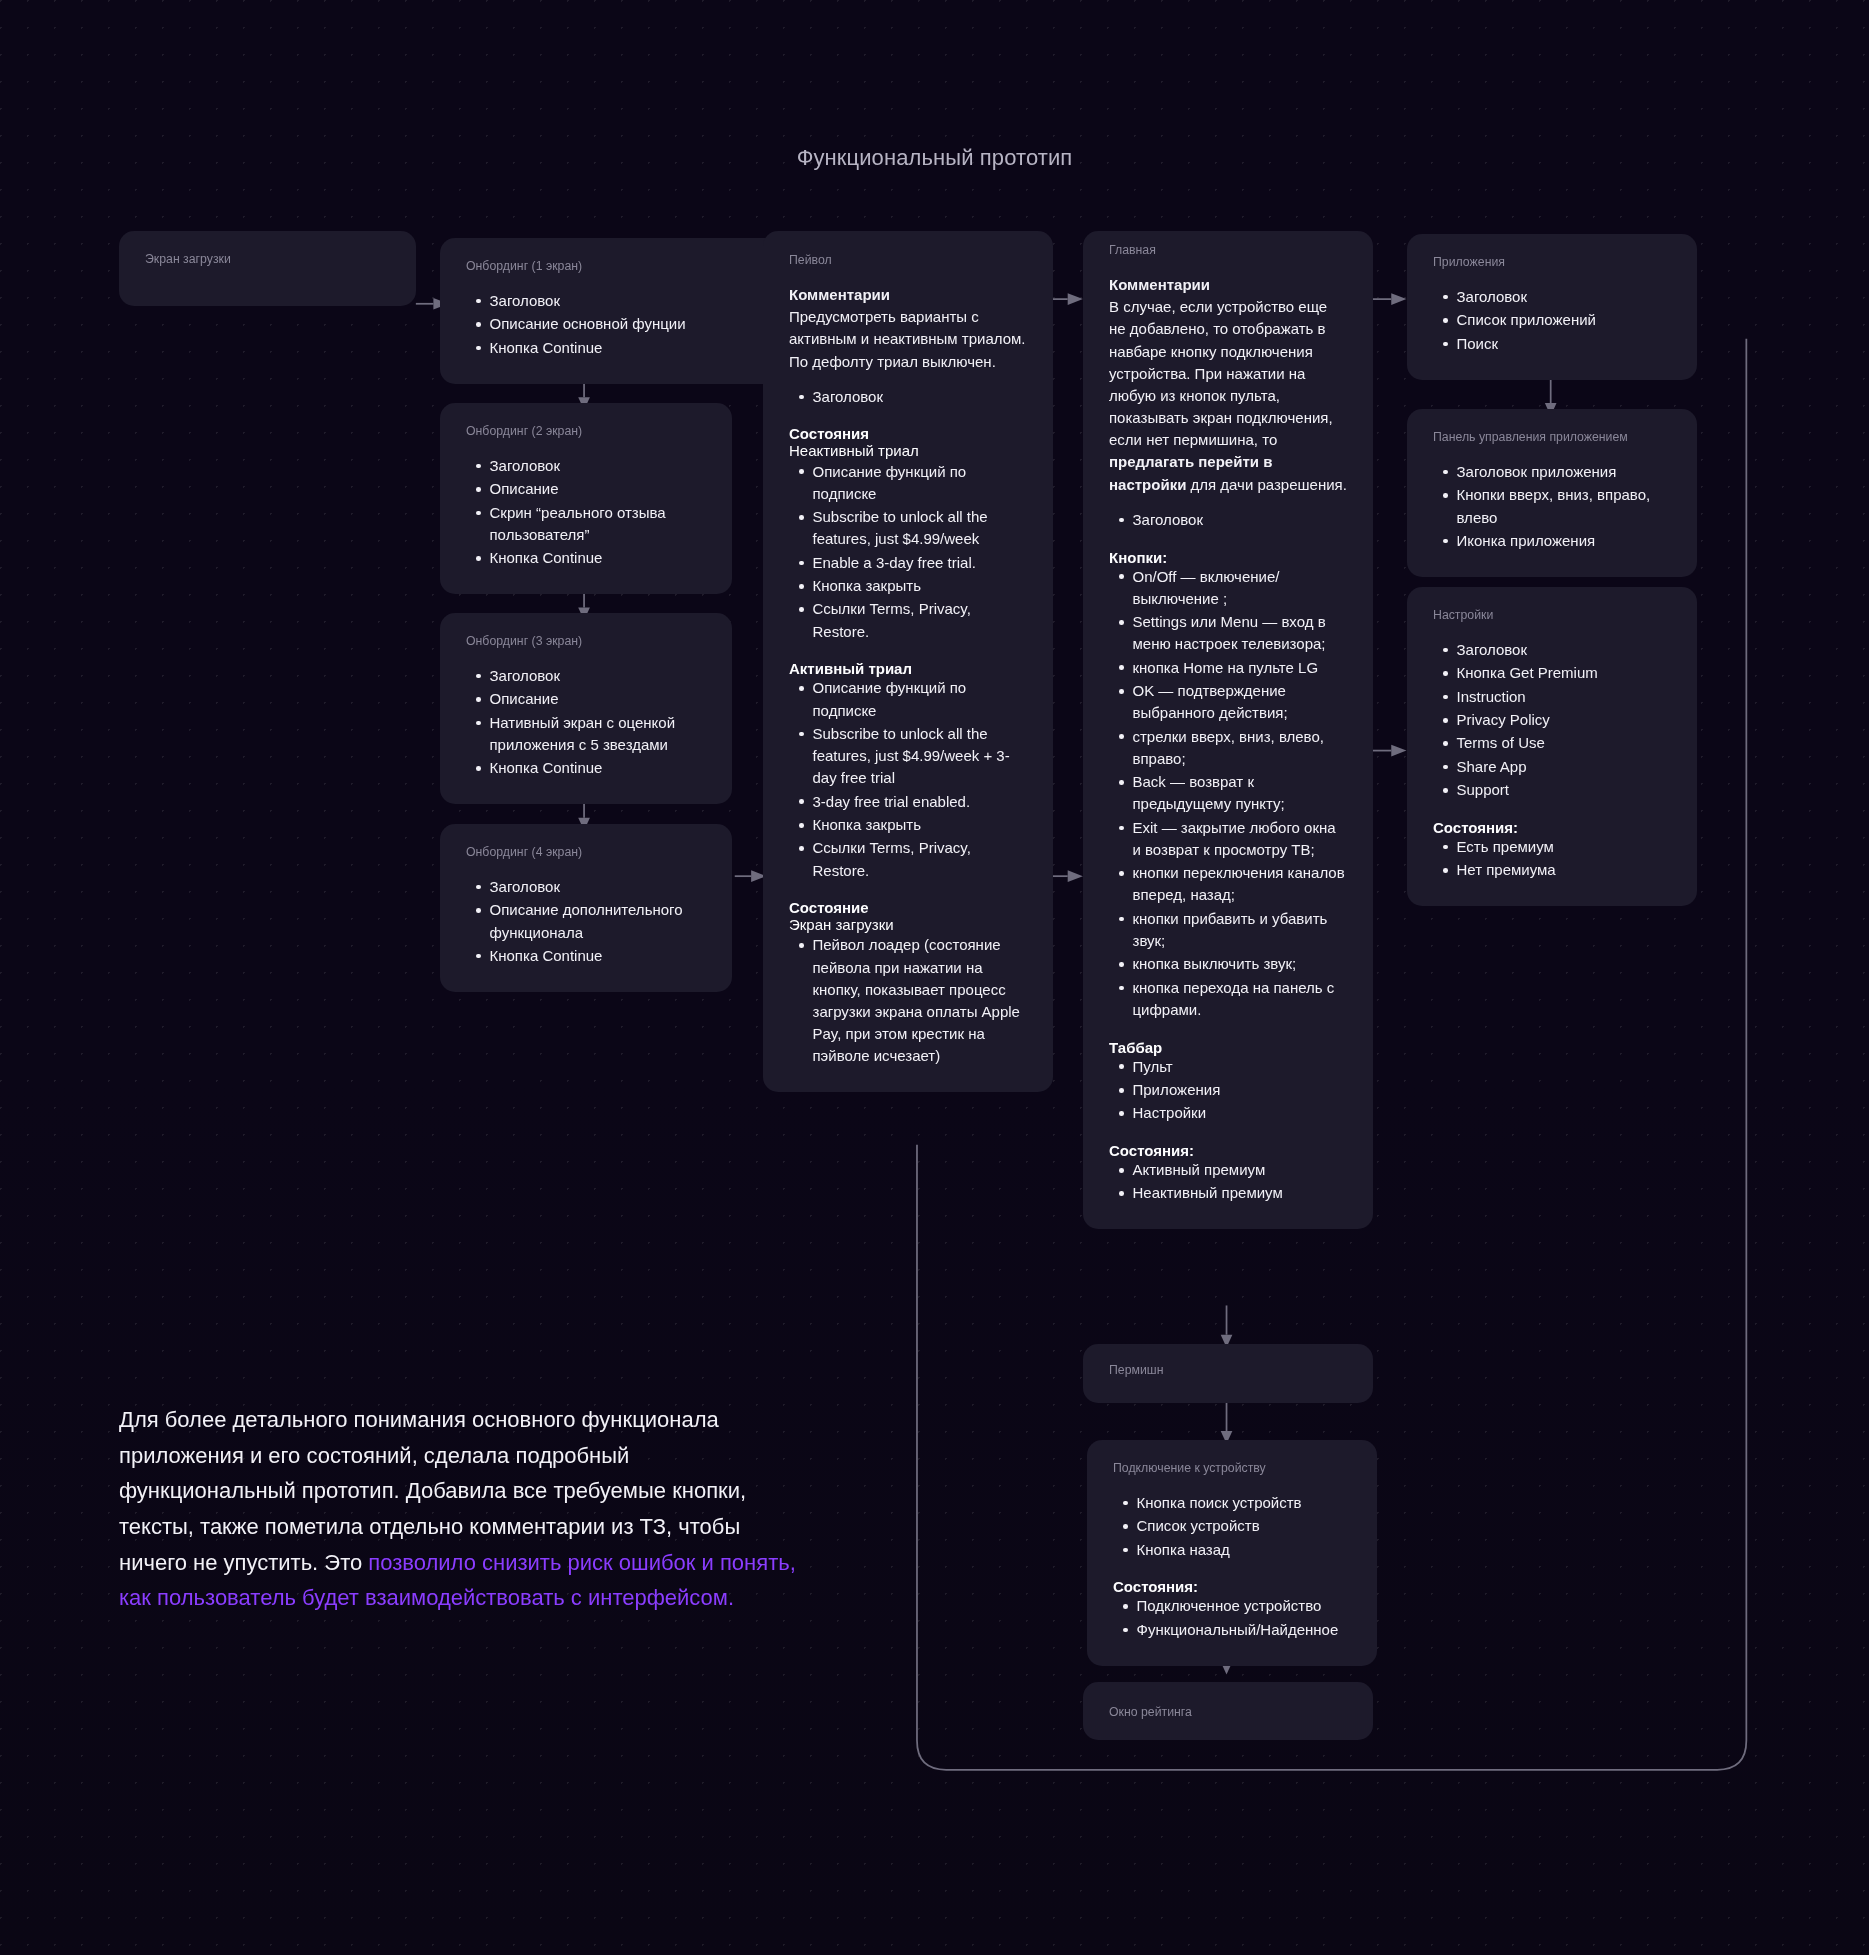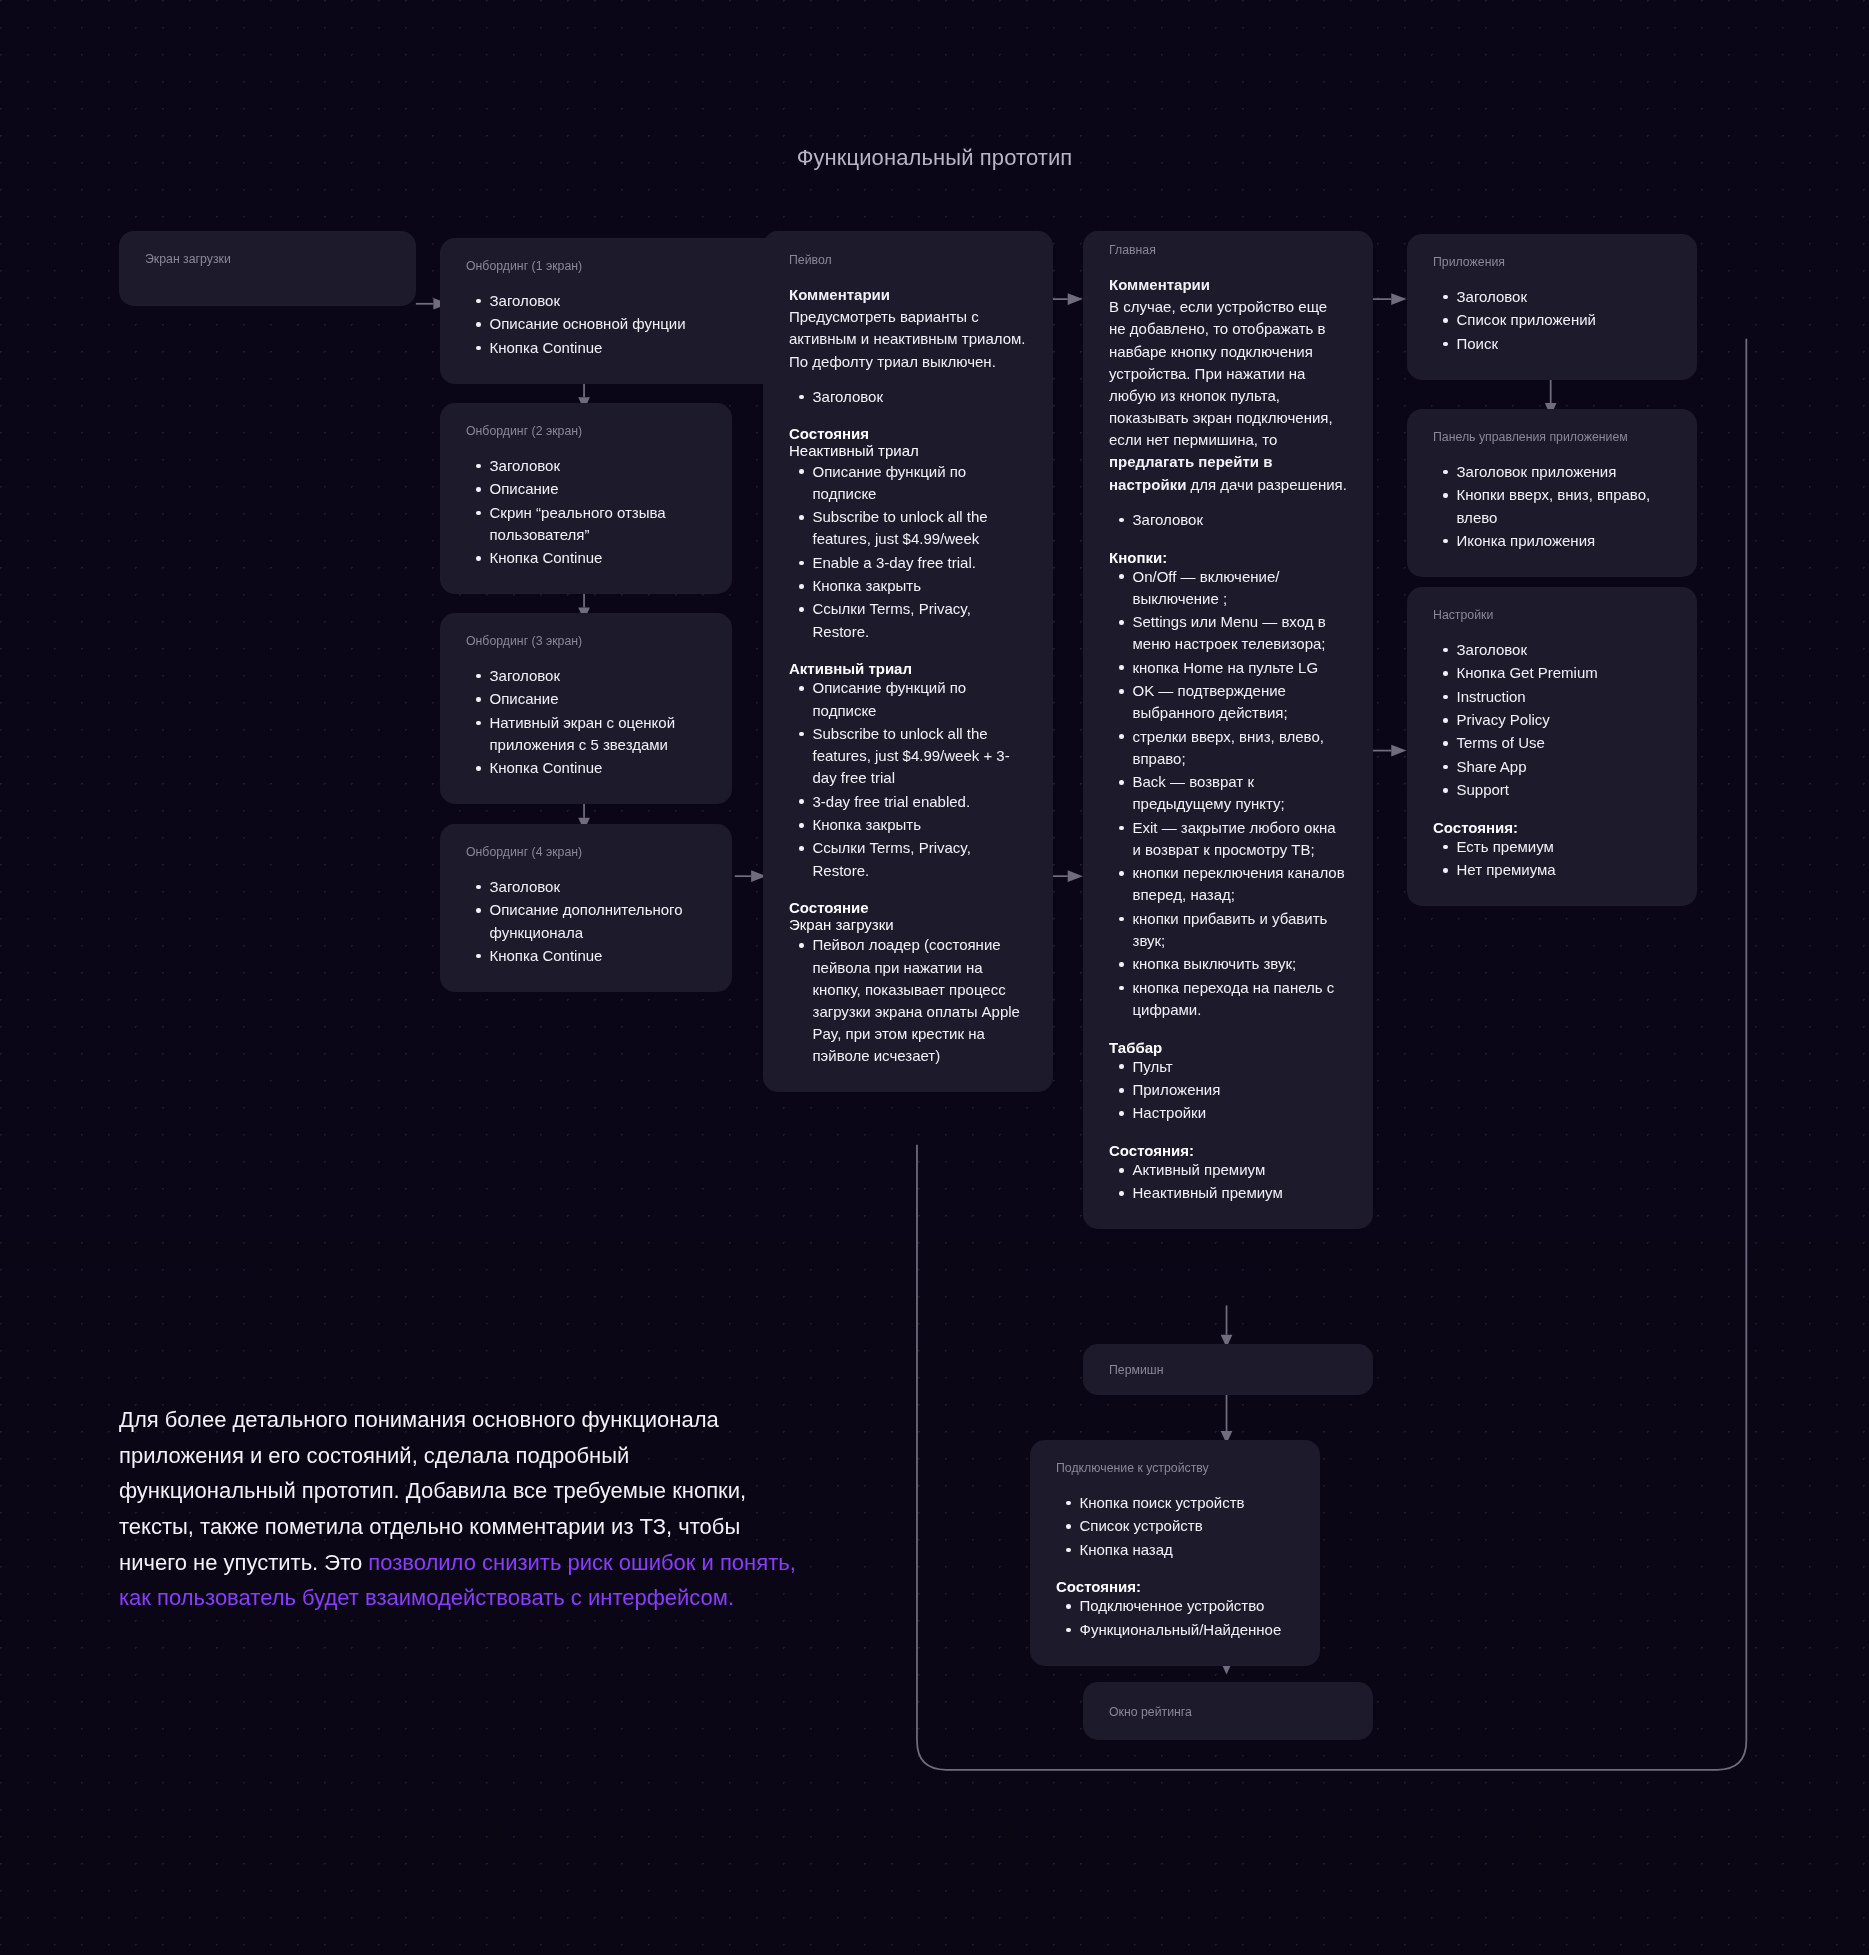--- a/index.html
+++ b/index.html
@@ -242,25 +242,25 @@
       <li>Приложения</li>
       <li>Настройки</li>
     </ul>
     <div class="sec-head">Состояния:</div>
     <ul>
       <li>Активный премиум</li>
       <li>Неактивный премиум</li>
     </ul>
   </div>
 
-  <div class="card" style="left:1083px; top:1344px; width:290px; height:51px; padding-top:18.7px;">
+  <div class="card" style="left:1083px; top:1344px; width:290px; height:59px; padding-top:18.7px;">
     <div class="card-label" style="margin-bottom:0;">Пермишн</div>
   </div>
 
-  <div class="card" style="left:1030px; top:1440px; width:290px;">
+  <div class="card" style="left:1087px; top:1440px; width:290px;">
     <div class="card-label">Подключение к устройству</div>
     <ul>
       <li>Кнопка поиск устройств</li>
       <li>Список устройств</li>
       <li>Кнопка назад</li>
     </ul>
     <div class="sec-head">Состояния:</div>
     <ul>
       <li>Подключенное устройство</li>
       <li>Функциональный/Найденное</li>

